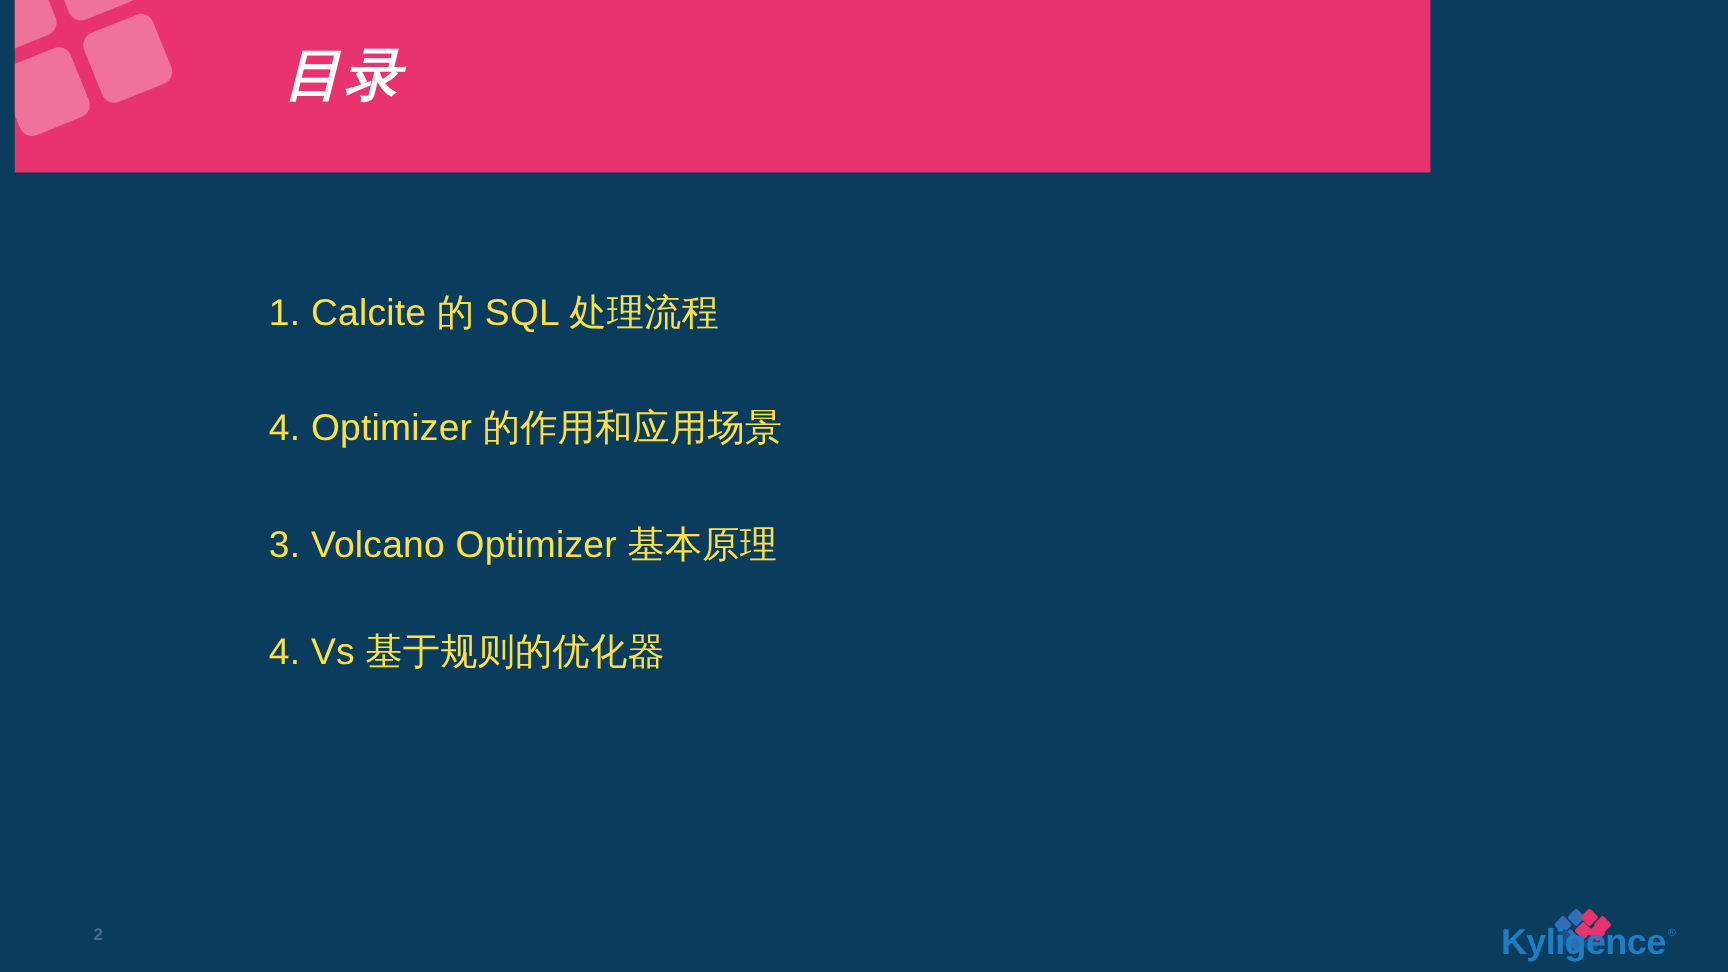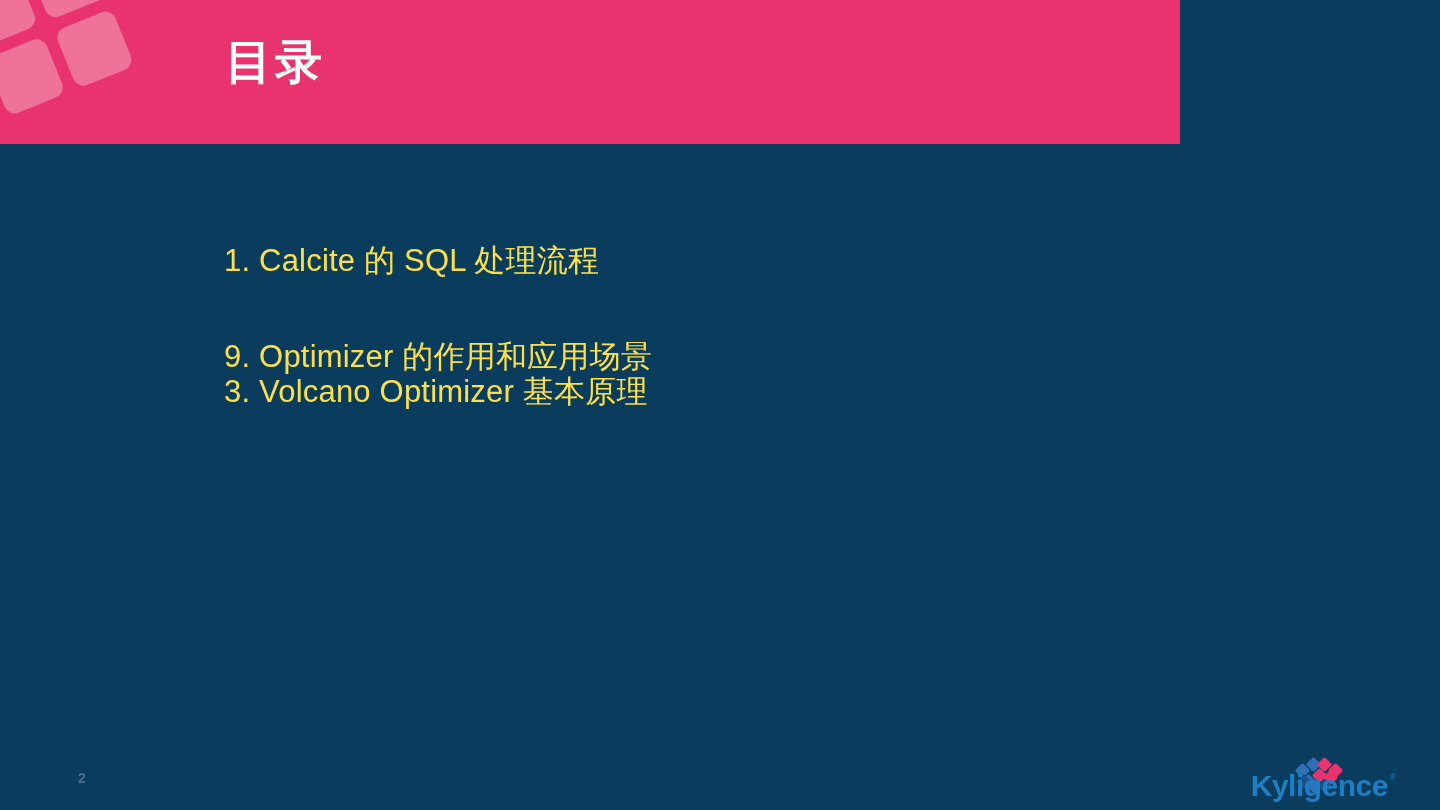--- a/index.html
+++ b/index.html
@@ -14,28 +14,29 @@
     width: 1440px;
     height: 810px;
     background: #0a3c5e;
     overflow: hidden;
     font-family: "Liberation Sans", "DejaVu Sans", sans-serif;
   }
 
   
   .header-band {
     position: absolute;
-    left: 0;
+    left: 12px;
     top: 0;
     width: 1180px;
     height: 144px;
     background: #e8336e;
     overflow: hidden;
     
     clip-path: polygon(0 0, 1440px 0, 1440px 112px, 1408px 144px, 0 144px);
+    font-style: italic;
   }
 
   .header-deco {
     position: absolute;
     left: -70px;
     top: -78px;
     width: 320px;
     height: 280px;
     transform: rotate(-22deg);
     transform-origin: 0 0;
@@ -71,21 +72,21 @@
   .agenda-item {
     color: #fde047;
     font-size: 31px;
     font-weight: 400;
     line-height: 1.15;
     white-space: nowrap;
     letter-spacing: 0.2px;
   }
   .agenda-item.i0 { margin-top: 0px; }
   .agenda-item.i1 { margin-top: 60px; }
-  .agenda-item.i2 { }
+  .agenda-item.i2 { margin-top: 62px; }
   .agenda-item.i3 { margin-top: 53px; }
 
   
   .page-number {
     position: absolute;
     left: 78px;
     top: 770px;
     font-size: 14px;
     font-weight: 700;
     color: #4a6d89;
@@ -146,22 +147,23 @@
       <div class="deco-sq" style="left:0px;   top:148px;"></div>
       <div class="deco-sq" style="left:74px;  top:148px;"></div>
 
     </div>
 
     <div class="slide-title">目录</div>
   </div>
 
   <div class="agenda">
     <div class="agenda-item i0">1. Calcite 的 SQL 处理流程</div>
-    <div class="agenda-item i1">9. Optimizer 的作用和应用场景</div>
+    <div class="agenda-item i1">4. Optimizer 的作用和应用场景</div>
     <div class="agenda-item i2">3. Volcano Optimizer 基本原理</div>
+    <div class="agenda-item i3">4. Vs 基于规则的优化器</div>
   </div>
 
   <div class="page-number">2</div>
 
   <div class="logo">
     <div class="logo-mark">
       <div class="logo-dot" style="left:1px;  top:5px;  background:#2f6fb5;"></div>
       <div class="logo-dot" style="left:12px; top:-1px; background:#2f6fb5;"></div>
       <div class="logo-dot" style="left:23px; top:-1px; background:#e8336e;"></div>
       <div class="logo-dot" style="left:34px; top:5px;  background:#e8336e;"></div>

